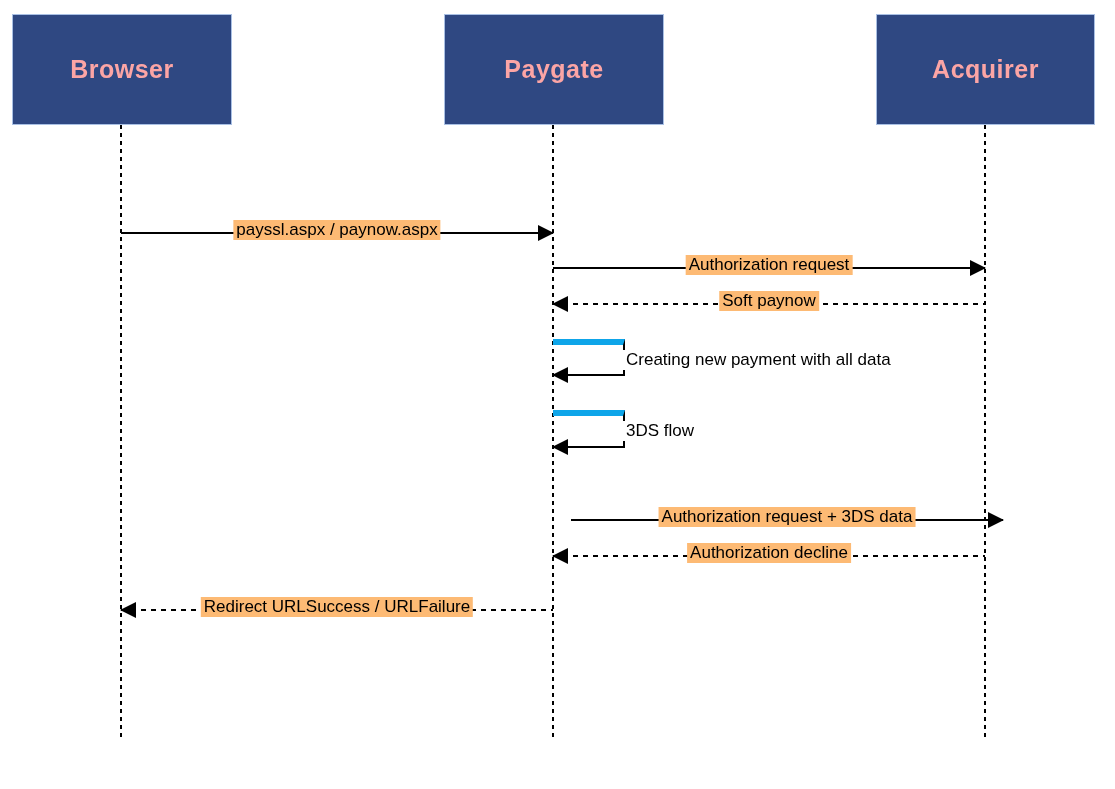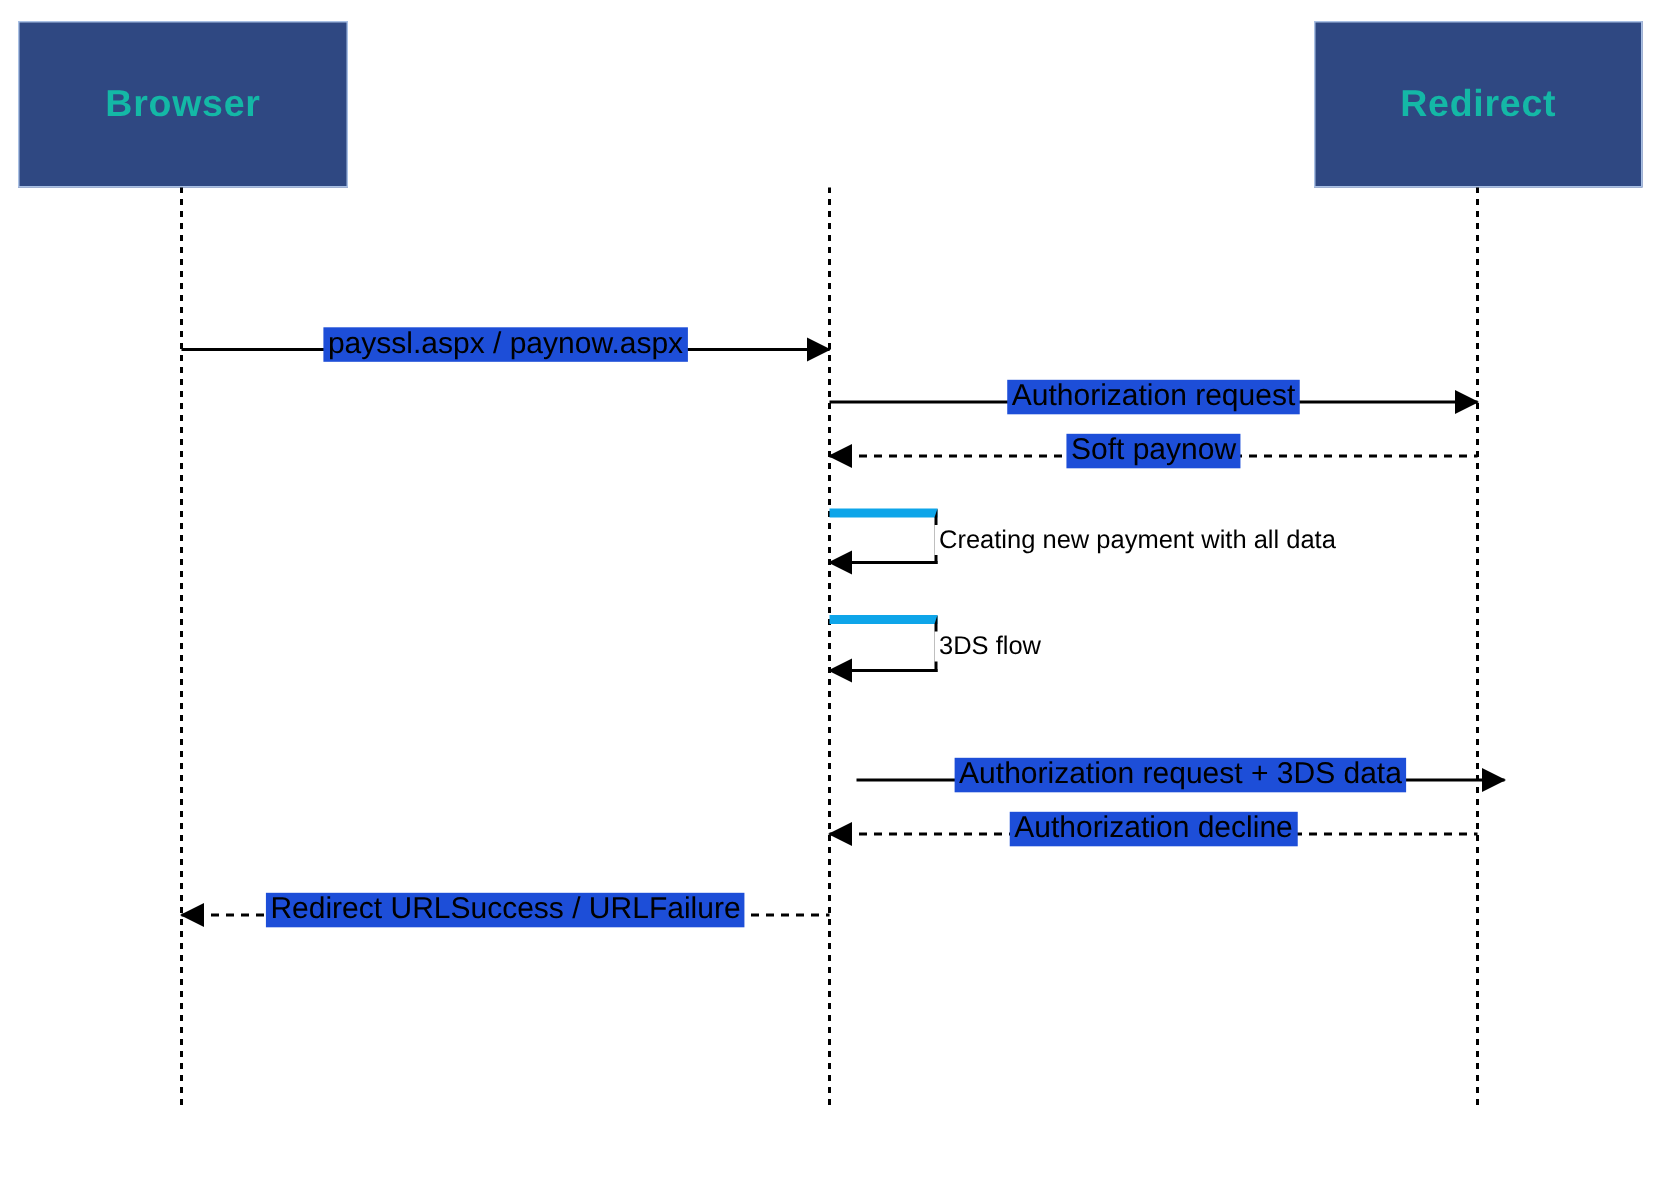--- a/index.html
+++ b/index.html
@@ -18,21 +18,21 @@
     width: 220px;
     height: 111px;
     background: #2F4882;
     border: 1px solid #A9C0E4;
     box-sizing: border-box;
     display: flex;
     align-items: center;
     justify-content: center;
   }
   .actor span {
-    color: #14b8a6;
+    color: #fca5a5;
     font-size: 25px;
     font-weight: bold;
     letter-spacing: 0.5px;
   }
   
   .lifeline {
     position: absolute;
     top: 125px;
     width: 2px;
     height: 612px;
@@ -68,23 +68,23 @@
     left: -1px; top: -7px;
     width: 0; height: 0;
     border-top: 8px solid transparent;
     border-bottom: 8px solid transparent;
     border-right: 16px solid #000;
   }
   .msg .label {
     position: absolute;
     left: 50%; top: 0;
     transform: translate(-50%, -60%);
-    background: #1d4ed8;
+    background: #fdba74;
     padding: 0 3px;
-    font-size: 20px;
+    font-size: 17px;
     color: #000;
     white-space: nowrap;
   }
   
   .self-msg {
     position: absolute;
     width: 72px;
     box-sizing: border-box;
     border-top: 6px solid #0ea5e9;
     border-right: 2px solid #000;
@@ -108,22 +108,25 @@
   }
 </style>
 </head>
 <body>
 
 <div class="canvas">
 
   <div class="actor" style="left:12px;">
     <span>Browser</span>
   </div>
+  <div class="actor" style="left:444px;">
+    <span>Paygate</span>
+  </div>
   <div class="actor" style="left:876px; width:219px;">
-    <span>Redirect</span>
+    <span>Acquirer</span>
   </div>
 
   <div class="lifeline" style="left:120px;"></div>
   <div class="lifeline" style="left:552px;"></div>
   <div class="lifeline" style="left:984px;"></div>
 
   <div class="msg" style="left:121px; top:232px; width:432px;">
     <div class="line-solid"></div>
     <div class="arrow-right"></div>
     <span class="label">payssl.aspx / paynow.aspx</span>

